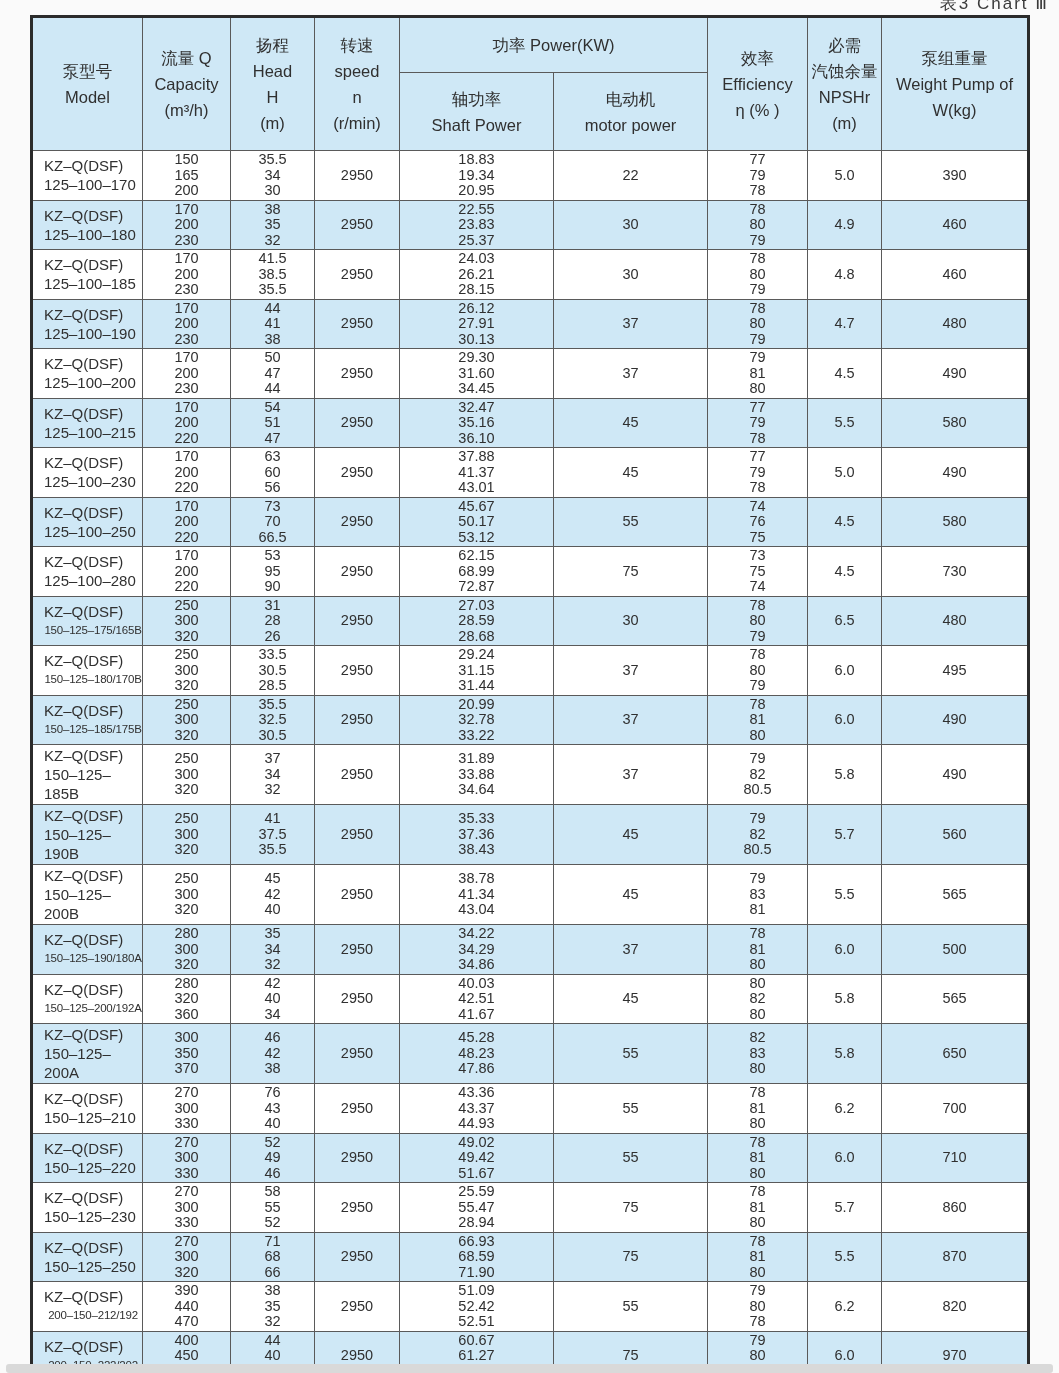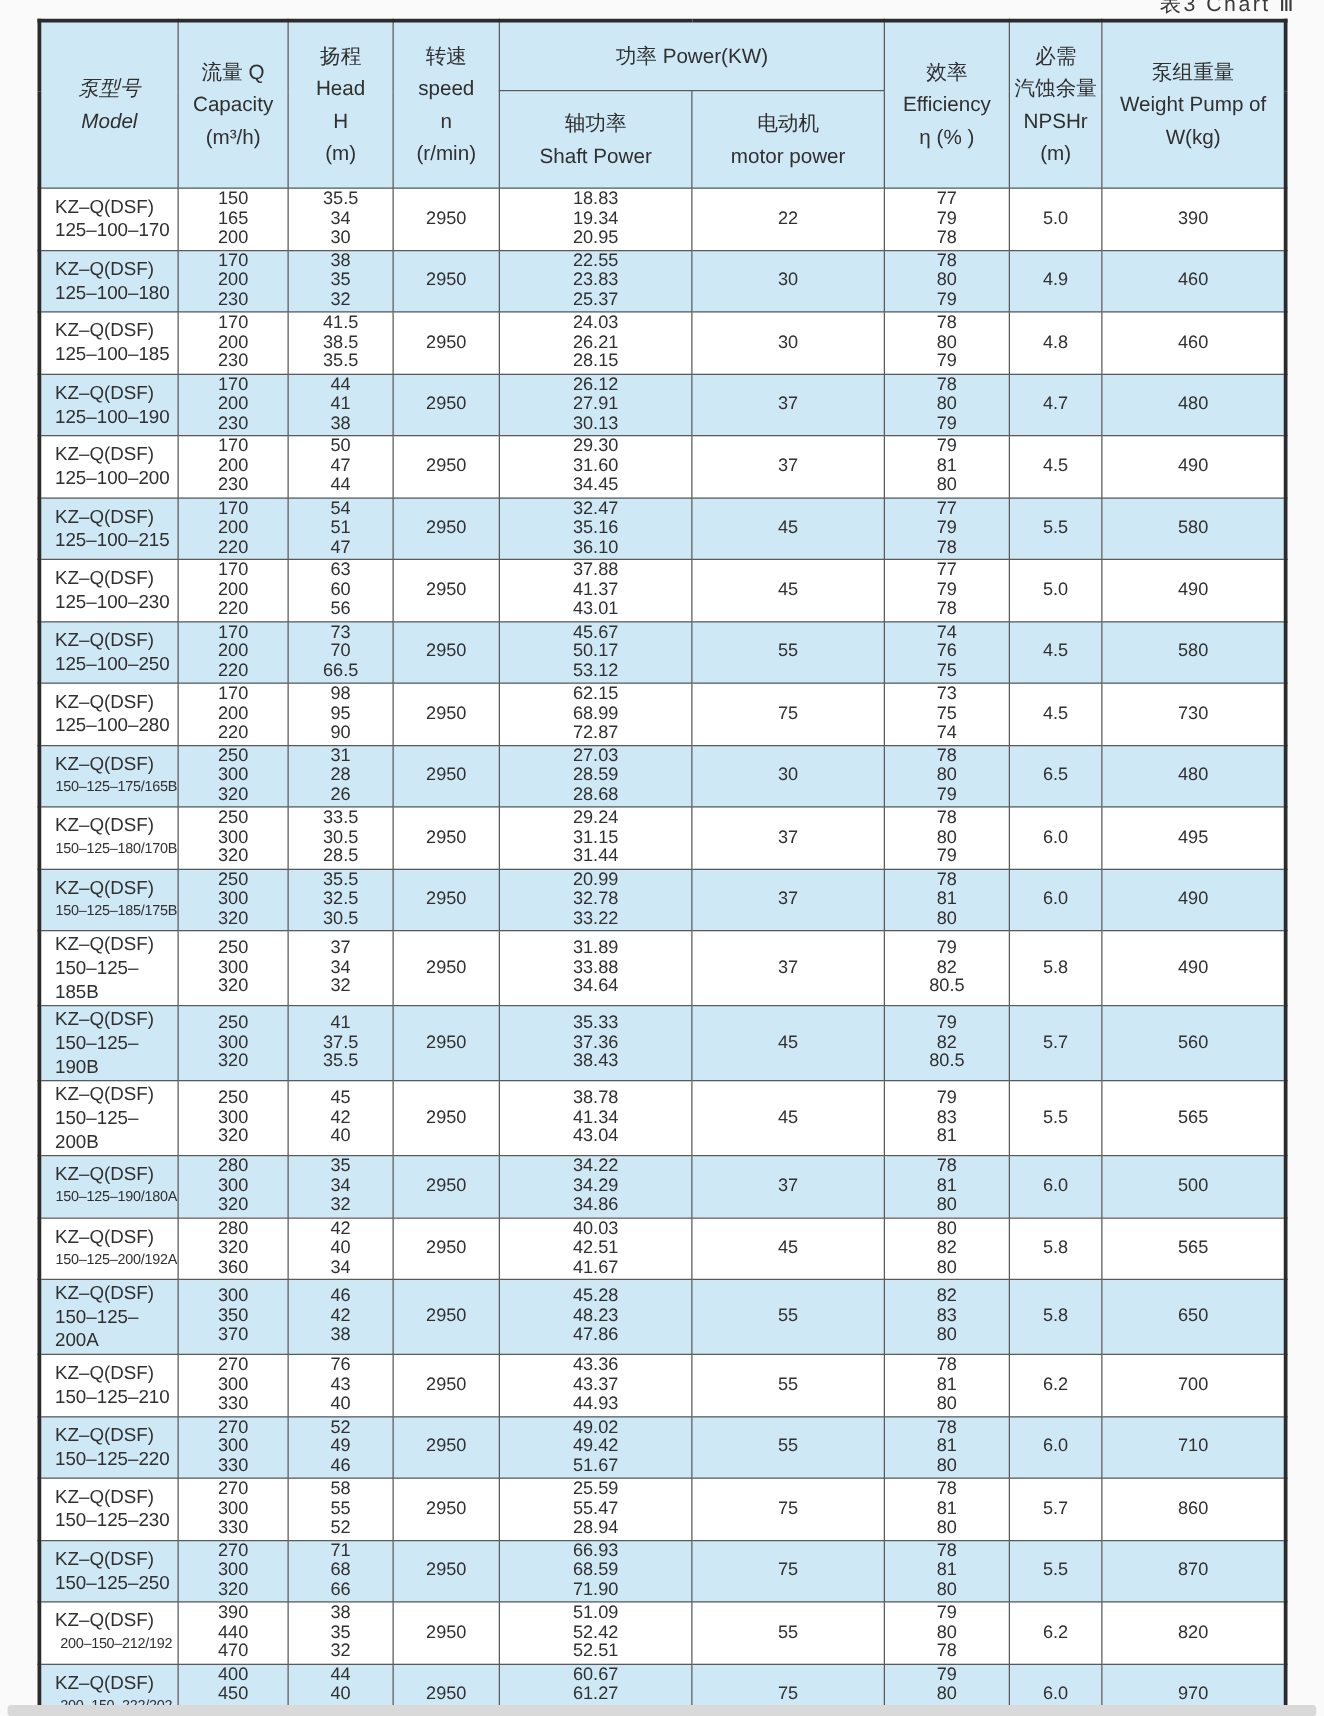--- a/index.html
+++ b/index.html
@@ -14,21 +14,21 @@
   *{margin:0;padding:0;box-sizing:border-box;}
   html,body{width:1059px;height:1373px;}
   body{
     background:var(--page-bg);
     font-family:"Liberation Sans","DejaVu Sans",sans-serif;
     color:var(--text);
     position:relative;
     overflow:hidden;
   }
   .caption-clip{
-    position:absolute;top:0;right:22px;height:13px;overflow:hidden;
+    position:absolute;top:0;right:10px;height:13px;overflow:hidden;
   }
   .caption-clip span{
     display:block;font-size:17px;line-height:17px;margin-top:-5px;color:#3a3a3a;letter-spacing:2px;
   }
   table{
     position:absolute;left:30px;top:15px;width:1000px;
     border-collapse:collapse;table-layout:fixed;
     background:var(--row-white);
   }
   table, td, th{border:1px solid var(--border-thin);}
@@ -41,21 +41,21 @@
   thead tr.group-row th{height:56px;}
   thead tr.sub-row th{height:78px;margin-top:43px;}
   td{
     height:48px;text-align:center;vertical-align:middle;
     font-size:14.5px;line-height:15.5px;color:var(--text);
     padding:1px 0;
   }
   tr.alt td{background:var(--row-alt);}
   td.model-cell{text-align:left;padding-left:11px;font-size:15px;line-height:19px;}
   td.model-cell .m2.long{font-size:11.5px;letter-spacing:-0.2px;text-align:center;}
-  .col-model{width:111px;font-style:italic;}
+  .col-model{width:111px;}
   .col-capacity{width:88px;}
   .col-head{width:84px;}
   .col-speed{width:85px;}
   .col-shaft{width:140px;}
   .col-motor{width:150px;}
   .col-eff{width:100px;margin-top:28px;}
   .col-npshr{width:74px;}
   .col-weight{width:147px;text-align:center;}
   .bottom-strip{
     position:absolute;left:6px;right:6px;bottom:0;height:9px;
@@ -367,21 +367,21 @@
         <td class="model-cell">
           <div>KZ–Q(DSF)</div>
           <div class="m2">125–100–280</div>
         </td>
         <td>
           <div>170</div>
           <div>200</div>
           <div>220</div>
         </td>
         <td>
-          <div>98</div>
+          <div>53</div>
           <div>95</div>
           <div>90</div>
         </td>
         <td>2950</td>
         <td>
           <div>62.15</div>
           <div>68.99</div>
           <div>72.87</div>
         </td>
         <td>75</td>

